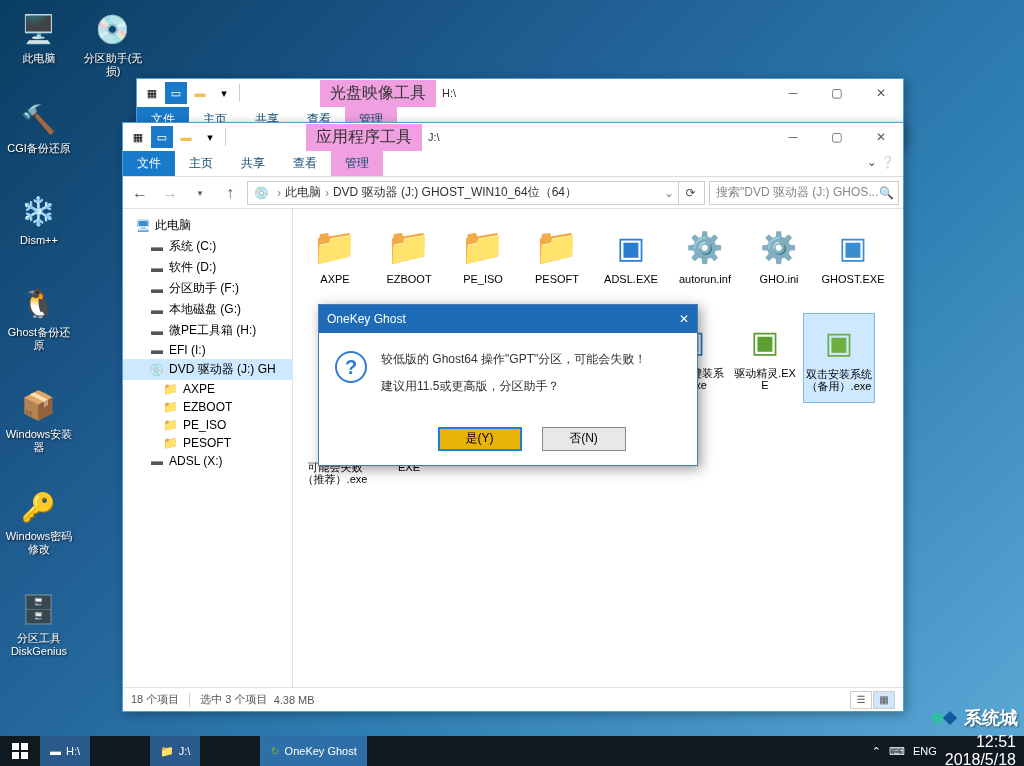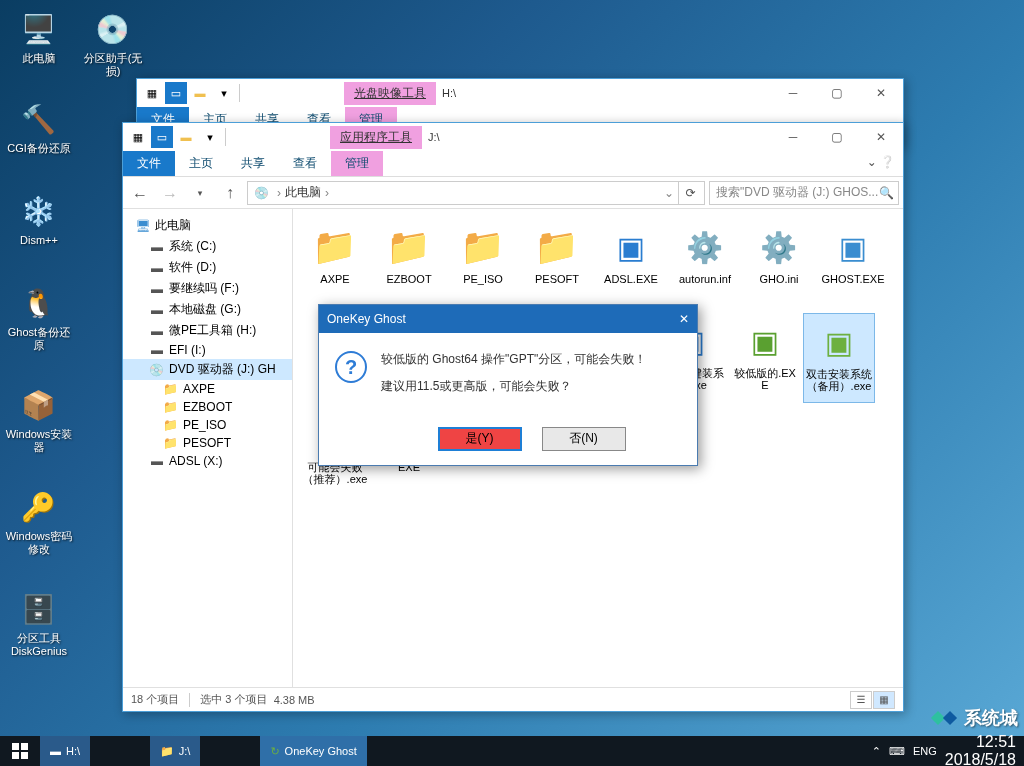--- a/index.html
+++ b/index.html
@@ -9,21 +9,21 @@
 .desktop { position: absolute; top: 0; left: 0; width: 100%; height: 736px; }
 .desktop-icon { position: absolute; width: 70px; text-align: center; color: #fff; font-size: 11px; cursor: pointer; }
 .desktop-icon .icn { width: 42px; height: 42px; margin: 0 auto 2px; display: flex; align-items: center; justify-content: center; font-size: 28px; }
 .desktop-icon .lbl { text-shadow: 1px 1px 2px rgba(0,0,0,0.8); line-height: 1.2; }
 
 
 .window { position: absolute; background: #fff; border: 1px solid #4c9fd8; box-shadow: 2px 2px 10px rgba(0,0,0,0.3); }
 .title-strip { height: 28px; background: #fff; display: flex; align-items: center; }
 .qat { display: flex; align-items: center; gap: 2px; padding: 0 4px; }
 .qat-btn { width: 22px; height: 22px; display: flex; align-items: center; justify-content: center; font-size: 11px; }
-.ctx-tab { background: #f0a0e0; padding: 3px 10px; font-size: 12px; color: #333; margin-left: 104px; text-decoration: underline; }
+.ctx-tab { background: #f0a0e0; padding: 3px 10px; font-size: 16px; color: #333; margin-left: 80px; }
 .title-text { font-size: 11px; margin-left: 6px; color: #333; }
 .win-controls { margin-left: auto; display: flex; }
 .win-btn { width: 44px; height: 28px; display: flex; align-items: center; justify-content: center; color: #555; font-size: 12px; }
 
 .ribbon-tabs { height: 26px; display: flex; align-items: stretch; background: #fff; border-bottom: 1px solid #ddd; font-size: 12px; }
 .ribbon-tab { padding: 4px 14px; color: #0c4a6e; cursor: pointer; }
 .ribbon-tab.file { background: #1979ca; color: #fff; }
 .ribbon-tab.ctx { background: #f0a0e0; display: flex; align-items: center; }
 .ribbon-expand { margin-left: auto; padding: 4px 8px; color: #555; }
 
@@ -63,21 +63,21 @@
 
 
 .dialog { position: absolute; width: 380px; background: #fff; border: 1px solid #4a7bb0; box-shadow: 3px 3px 12px rgba(0,0,0,0.4); z-index: 100; }
 .dlg-title { height: 28px; background: #1e6bb8; color: #fff; font-size: 12px; display: flex; align-items: center; padding: 0 8px; }
 .dlg-close { margin-left: auto; cursor: pointer; font-family: Arial;}
 .dlg-body { padding: 18px 16px 14px; display: flex; gap: 14px; font-size: 12px; }
 .dlg-icon { width: 32px; height: 32px; border: 2px solid #2e7cd6; border-radius: 50%; display: flex; align-items: center; justify-content: center; color: #2e7cd6; font-size: 20px; font-weight: bold; flex-shrink: 0; }
 .dlg-text p { margin-bottom: 10px; color: #333; line-height: 1.4; }
 .dlg-buttons { padding: 8px 14px 14px; display: flex; justify-content: center; gap: 20px; }
 .dlg-btn { width: 84px; height: 24px; border: 1px solid #888; background: #e8e8e8; font-size: 12px; cursor: pointer; }
-.dlg-btn.primary { border: 2px solid #1e7fd6; background: #ef4444; margin-left: 47px; }
+.dlg-btn.primary { border: 2px solid #1e7fd6; background: #eab308; margin-left: 47px; }
 
 
 .taskbar { position: absolute; bottom: 0; left: 0; right: 0; height: 30px; background: #101820; display: flex; align-items: center; color: #fff; font-size: 11px; }
 .start-btn { width: 40px; height: 30px; display: flex; align-items: center; justify-content: center; }
 .task-item { height: 30px; padding: 0 10px; display: flex; align-items: center; gap: 5px; cursor: pointer; }
 .task-item.active { background: #2a5a8a; }
 .task-item.focused { background: #2f6fa8; }
 .tray { margin-left: auto; display: flex; align-items: center; gap: 8px; padding: 0 8px; }
 .clock { text-align: right; line-height: 1.1; font-size: 16px; }
 
@@ -178,20 +178,21 @@
   <div class="addr-bar">
     <div class="nav-arrow">←</div>
     <div class="nav-arrow" style="color:#bbb">→</div>
     <div class="nav-arrow" style="font-size:9px">▾</div>
     <div class="nav-arrow">↑</div>
     <div class="breadcrumb">
       <span class="bc-icon">💿</span>
       <span class="bc-sep">›</span>
       <span class="bc-seg">此电脑</span>
       <span class="bc-sep">›</span>
+      <span class="bc-seg">DVD 驱动器 (J:) GHOST_WIN10_64位（64）</span>
       <span style="margin-left:auto;color:#888;padding:0 4px">⌄</span>
       <span class="bc-refresh">⟳</span>
     </div>
     <div class="search-box">
       <span>搜索"DVD 驱动器 (J:) GHOS...</span>
       <span class="sicn">🔍</span>
     </div>
   </div>
 
   <div class="explorer-body">
@@ -203,21 +204,21 @@
       <div class="tree-item l1">
           <span class="tree-icn drive-icn">▬</span>
           <span>系统 (C:)</span>
         </div>
       <div class="tree-item l1">
           <span class="tree-icn drive-icn">▬</span>
           <span>软件 (D:)</span>
         </div>
       <div class="tree-item l1">
           <span class="tree-icn drive-icn">▬</span>
-          <span>要继续吗 (F:)</span>
+          <span>分区助手 (F:)</span>
         </div>
       <div class="tree-item l1">
           <span class="tree-icn drive-icn">▬</span>
           <span>本地磁盘 (G:)</span>
         </div>
       <div class="tree-item l1">
           <span class="tree-icn drive-icn">▬</span>
           <span>微PE工具箱 (H:)</span>
         </div>
       <div class="tree-item l1">
@@ -288,21 +289,21 @@
           <div class="file-icn" style="font-size:30px;color:#888">▣</div>
           <div class="file-lbl">HD</div>
         </div>
         <div style="width: 280px; height: 90px;"></div>
         <div class="file-item">
           <div class="file-icn" style="font-size:30px;color:#2a7dd0">▣</div>
           <div class="file-lbl">装机一键装系统.exe</div>
         </div>
         <div class="file-item">
           <div class="file-icn" style="font-size:30px;color:#5aa030">▣</div>
-          <div class="file-lbl">较低版的.EXE</div>
+          <div class="file-lbl">驱动精灵.EXE</div>
         </div>
         <div class="file-item selected">
           <div class="file-icn" style="font-size:30px;color:#6db040">▣</div>
           <div class="file-lbl">双击安装系统（备用）.exe</div>
         </div>
         <div style="width: 100%; height: 0px;"></div>
         <div class="file-item">
           <div class="file-icn" style="font-size:30px;color:#3a9dd6">▣</div>
           <div class="file-lbl">可能会失败（推荐）.exe</div>
         </div>
@@ -328,21 +329,21 @@
 
 <div class="dialog" style="top:304px;left:318px;">
   <div class="dlg-title">
     <span>OneKey Ghost</span>
     <span class="dlg-close">✕</span>
   </div>
   <div class="dlg-body">
     <div class="dlg-icon">?</div>
     <div class="dlg-text">
       <p>较低版的 Ghost64 操作"GPT"分区，可能会失败！</p>
-      <p>建议用11.5或更高版，可能会失败？</p>
+      <p>建议用11.5或更高版，分区助手？</p>
     </div>
   </div>
   <div class="dlg-buttons">
     <button class="dlg-btn primary">是(Y)</button>
     <button class="dlg-btn">否(N)</button>
   </div>
 </div>
 
 <div class="watermark">
   <div class="wm-ic">

